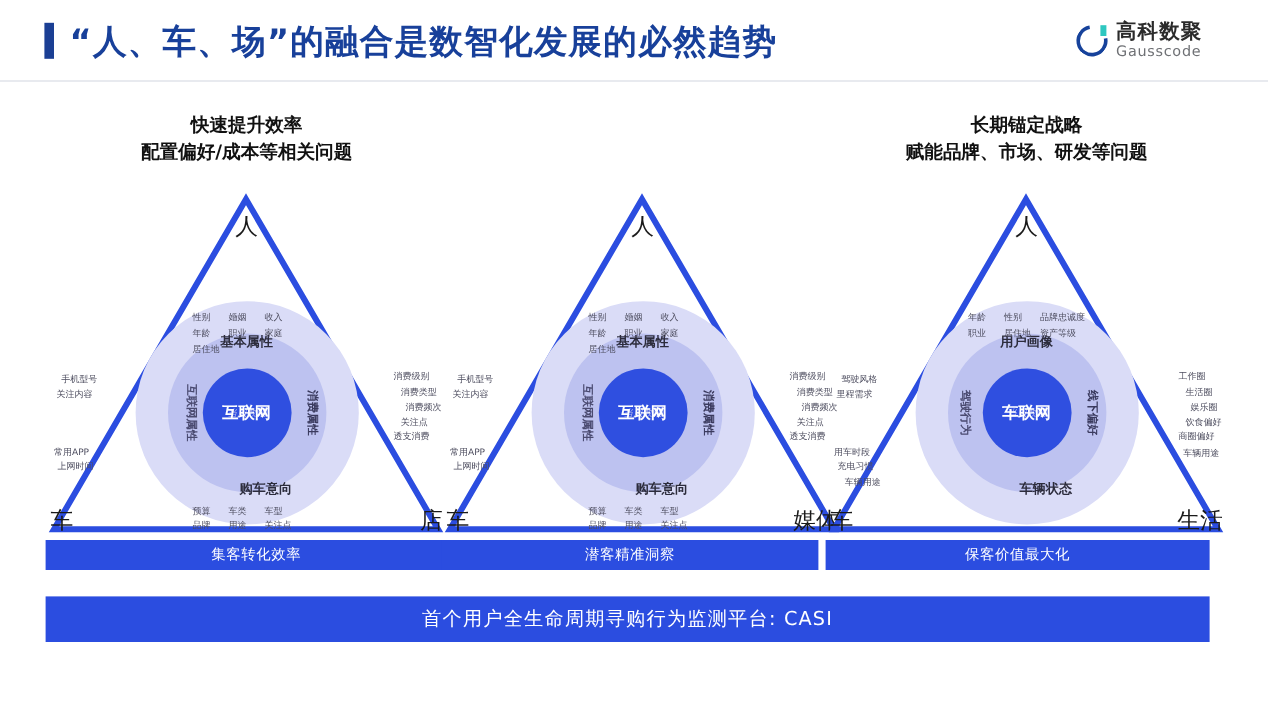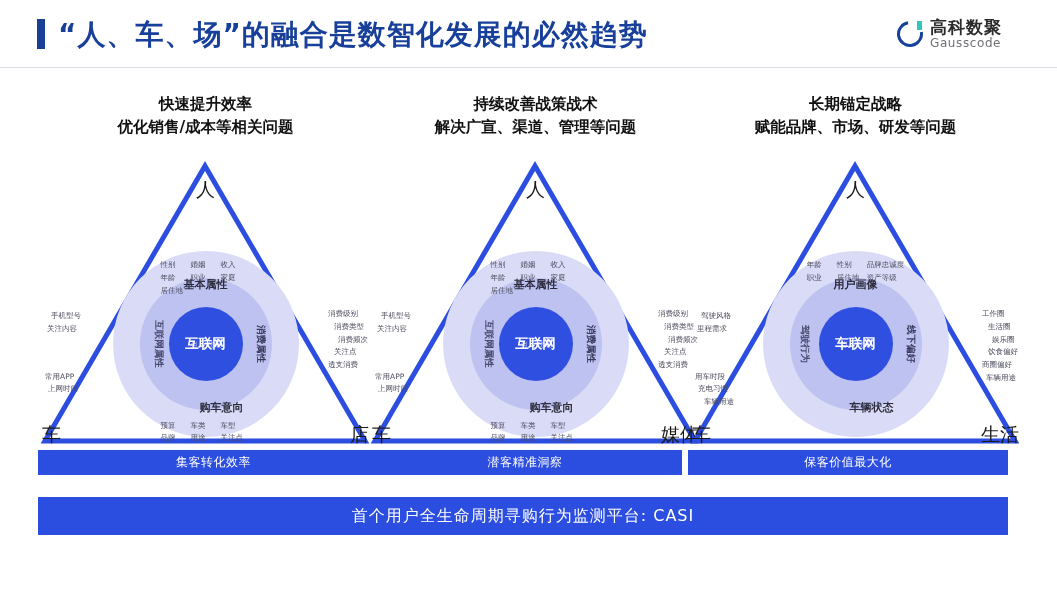--- a/index.html
+++ b/index.html
@@ -297,21 +297,21 @@
     </div>
   </div>
 </div>
 <div class="header-rule"></div>
 
 <div class="columns">
 
   <div class="col col-0">
     <div class="col-heading">
       <div>快速提升效率</div>
-      <div>优化销售/成本等相关问题</div>
+      <div>配置偏好/成本等相关问题</div>
     </div>
     <div class="tri-wrap">
       <svg class="tri-svg" width="335" height="290" viewBox="0 0 335 290">
         <polygon points="167,8 327,283 7,283" fill="none" stroke="#2b4de0" stroke-width="5"></polygon>
       </svg>
       <div class="corner-label corner-top">人</div>
       <div class="corner-label corner-left">车</div>
       <div class="corner-label corner-right">店</div>
 
       <div class="rings">
@@ -345,24 +345,20 @@
           <span class="row"><span class="cell">消费级别</span></span>
           <span class="row"><span class="cell">消费类型</span></span>
           <span class="row"><span class="cell">消费频次</span></span>
           <span class="row"><span class="cell">关注点</span></span>
           <span class="row"><span class="cell">透支消费</span></span>
         </div>
     </div>
   </div>
 
   <div class="col col-1">
-    <div class="col-heading">
-      <div>持续改善战策战术</div>
-      <div>解决广宣、渠道、管理等问题</div>
-    </div>
     <div class="tri-wrap">
       <svg class="tri-svg" width="335" height="290" viewBox="0 0 335 290">
         <polygon points="167,8 327,283 7,283" fill="none" stroke="#2b4de0" stroke-width="5"></polygon>
       </svg>
       <div class="corner-label corner-top">人</div>
       <div class="corner-label corner-left">车</div>
       <div class="corner-label corner-right">媒体</div>
 
       <div class="rings">
         <div class="ring-outer"></div>

